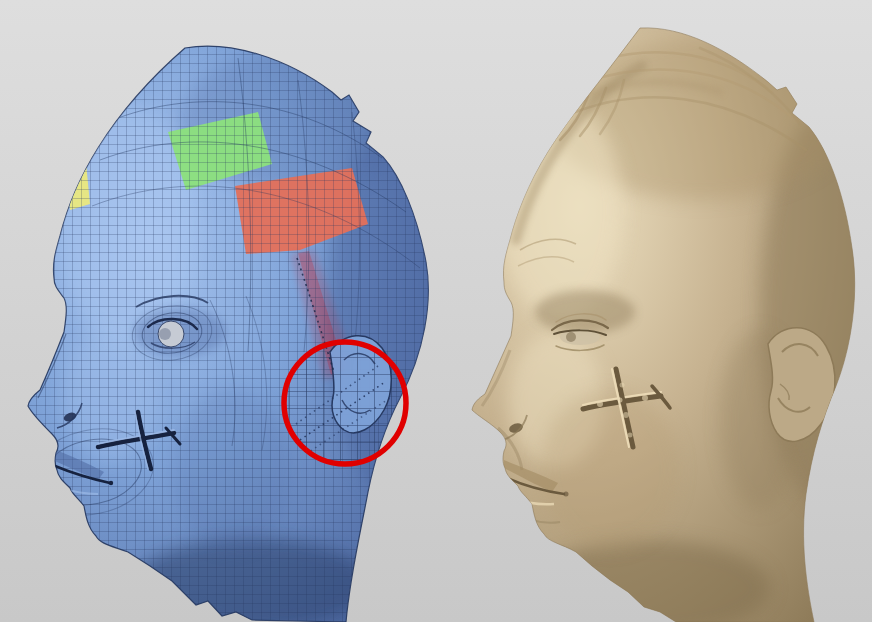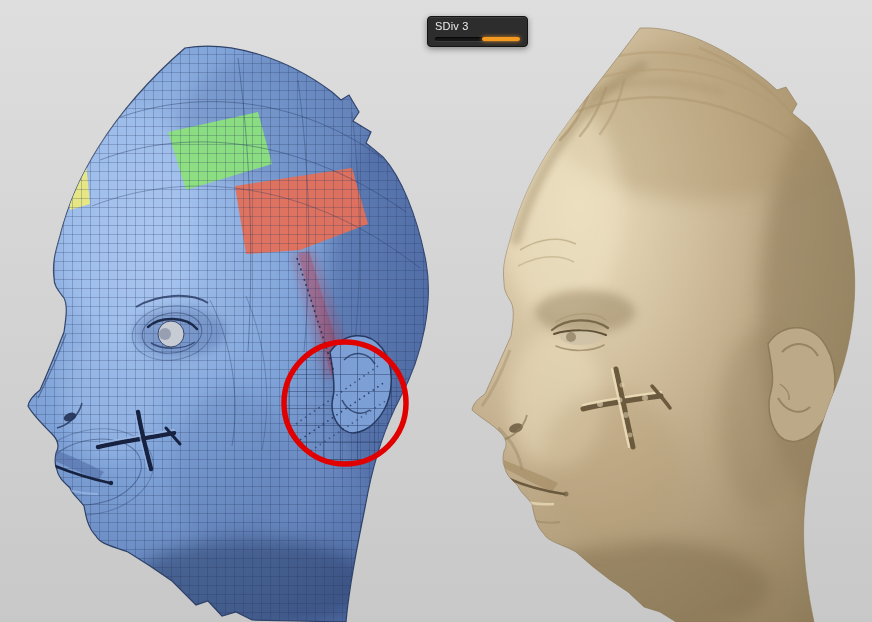--- a/index.html
+++ b/index.html
@@ -261,20 +261,14 @@
       <g>
         <path d="M768,344 C782,322 812,322 826,346 C840,370 837,404 821,424 C807,443 787,447 777,433 C769,421 767,405 771,391 C775,377 770,358 768,344 Z" fill="#bca987" stroke="#8d7a58" stroke-width="1.5"></path>
         <path d="M782,352 C794,340 810,342 818,356" fill="none" stroke="#8d7a58" stroke-width="2" opacity=".8"></path>
         <path d="M778,398 C786,412 800,416 810,407" fill="none" stroke="#8d7a58" stroke-width="2" opacity=".8"></path>
         <path d="M780,384 C786,388 790,394 789,400" fill="none" stroke="#8d7a58" stroke-width="1.5" opacity=".7"></path>
       </g>
     </g>
   </g>
 </svg>
 
-<div class="tooltip">
-  <span class="lbl">SDiv 3</span>
-  <div class="slider">
-    <div class="slider-fill" style="width: 45%;"></div>
-  </div>
+
 </div>
 
-</div>
-
 </body></html>

